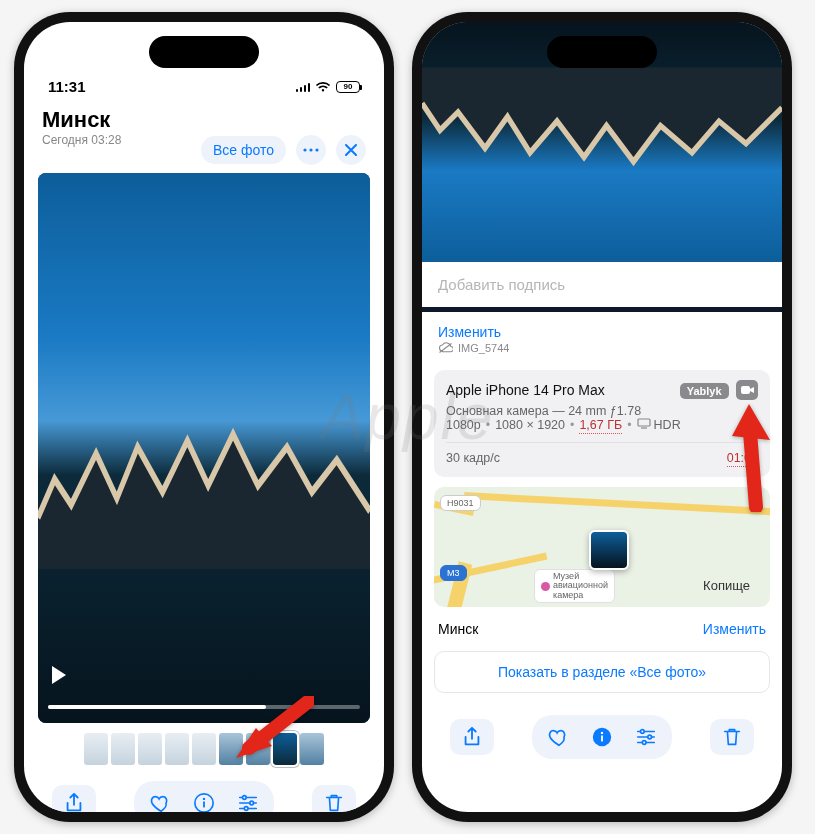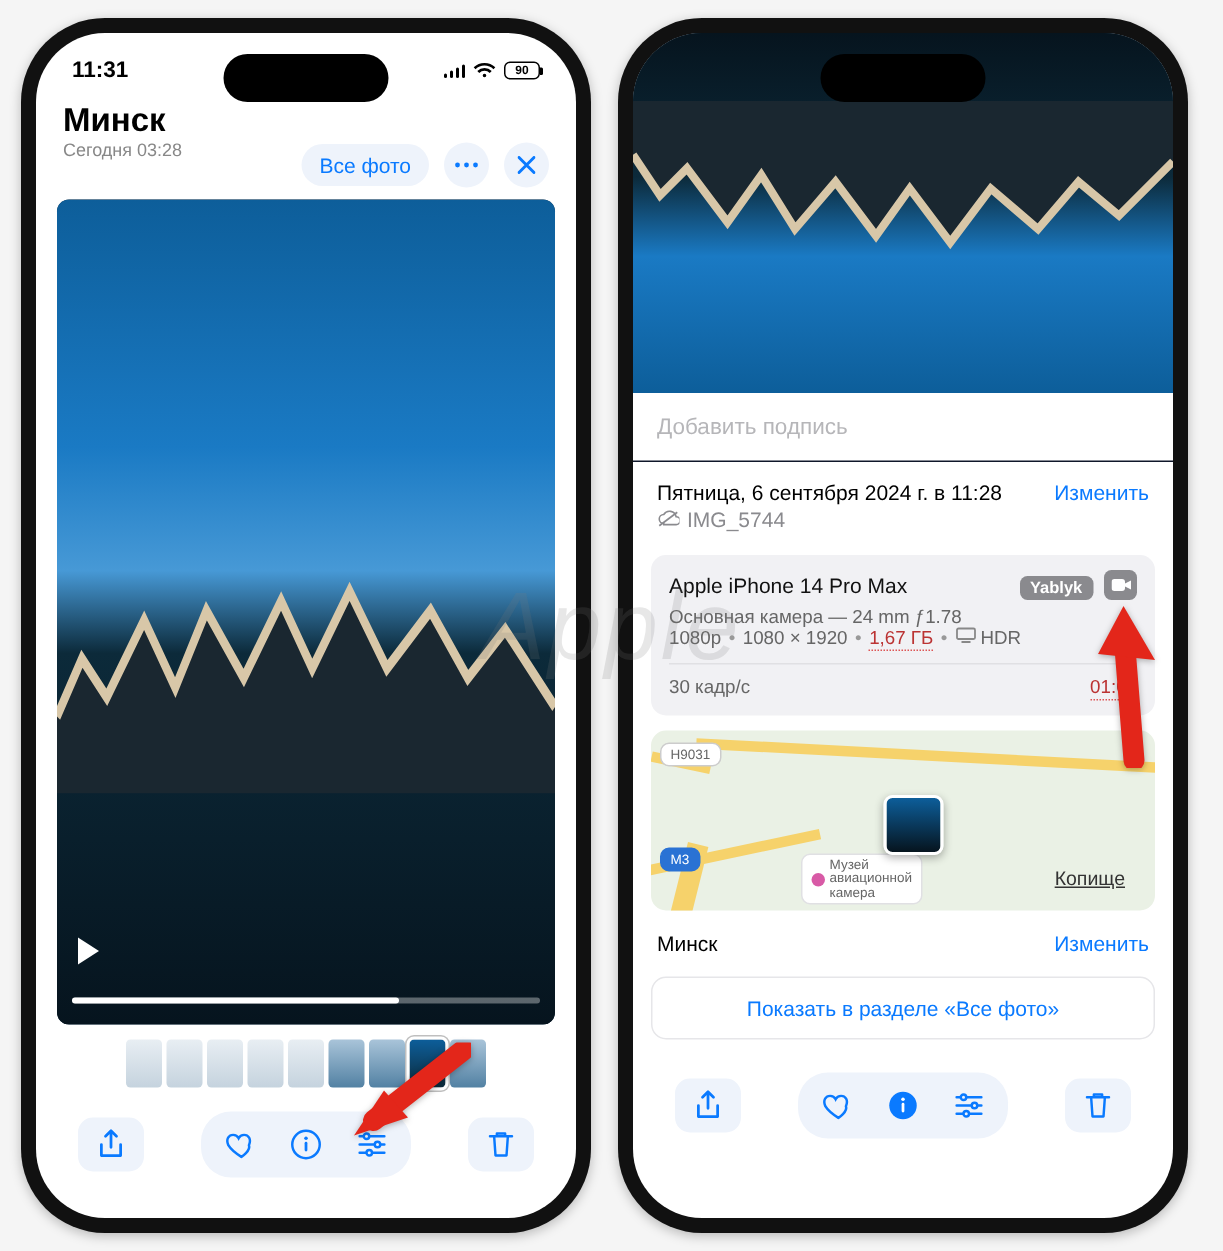--- a/index.html
+++ b/index.html
@@ -10,21 +10,21 @@
     width: 380px; height: 810px; background: #111; border-radius: 56px; position: relative;
     box-shadow: 0 2px 8px rgba(0,0,0,.25); padding: 10px;
   }
   .screen {
     width: 100%; height: 100%; background: #fff; border-radius: 46px; overflow: hidden; position: relative;
   }
   .island {
     position: absolute; top: 14px; left: 50%; transform: translateX(-50%);
     width: 110px; height: 32px; background: #000; border-radius: 20px; z-index: 50;
   }
-  .statusbar { display: flex; justify-content: space-between; align-items: center; padding: 16px 24px 0 24px; font-weight:600; font-size:15px;}
+  .statusbar { display: flex; justify-content: space-between; align-items: center; padding: 16px 24px 0 24px; font-weight:600; font-size:15px;margin-top:40px;}
   .status-right { display:flex; gap:5px; align-items:center; }
   .sig { display:flex; gap:1.5px; align-items:flex-end; height:11px;}
   .sig b { width:2.5px; background:#000; border-radius:1px;}
   .sig b:nth-child(1){height:3px}.sig b:nth-child(2){height:5px}.sig b:nth-child(3){height:7px}.sig b:nth-child(4){height:9px}
   .batt { border:1.5px solid #000; border-radius:4px; width:24px; height:12px; position:relative; font-size:8px; font-weight:700; display:flex; align-items:center; justify-content:center;}
   .batt::after{content:""; position:absolute; right:-3px; top:3px; width:2px; height:5px; background:#000; border-radius:0 1px 1px 0;}
   .header { display:flex; justify-content:space-between; align-items:flex-start; padding: 12px 18px 8px 18px;}
   .title { font-size:22px; font-weight:700; }
   .subtitle { font-size:12px; color:#888; }
   .hactions { display:flex; gap:10px; align-items:center;margin-top:28px; }
@@ -45,26 +45,26 @@
   .toolbar { display:flex; justify-content:space-between; align-items:center; padding:10px 28px 14px 28px;}
   .tgroup { display:flex; gap:0; background:#eef3fb; border-radius:20px; padding:4px;}
   .tb { width:44px; height:36px; display:flex; align-items:center; justify-content:center; color:#0a7aff;}
   .tb .ico{width:22px;height:22px;}
   .tb.sq { border-radius:10px; background:#eef3fb;}
   .tb.active .ico circle.bg{fill:#0a7aff;}
   
   .panel-img { height:240px; background:#0a2438; position:relative; }
   .panel-img .sky2{position:absolute;inset:0;background:linear-gradient(0deg,#0d5e9a 0%,#1a7ac4 38%,#0c2a3a 60%,#06141e 100%);}
   .panel-img .mtn2{position:absolute;bottom:36%;left:0;right:0;height:38%;transform:scaleY(-1);}
-  .caption { padding:14px 16px; color:#b6b6b9; font-size:15px; border-bottom:1px solid #0f172a;}
+  .caption { padding:14px 16px; color:#b6b6b9; font-size:15px; border-bottom:5px solid #0f172a;}
   .meta { padding:12px 16px 10px 16px; }
   .meta-row { display:flex; justify-content:space-between; align-items:center;}
   .meta-date { font-size:14px; font-weight:500;}
   .link { color:#0a7aff; font-size:14px; }
-  .fname { color:#8a8a8e; font-size:14px; display:flex; align-items:center; gap:5px; margin-top:2px;}
+  .fname { color:#8a8a8e; font-size:11px; display:flex; align-items:center; gap:5px; margin-top:2px;}
   .card { margin:6px 12px 10px 12px; background:#f1f1f4; border-radius:10px; padding:10px 12px; font-size:12.5px; color:#666;}
   .card-head { display:flex; justify-content:space-between; align-items:center; margin-bottom:4px;}
   .device { color:#111; font-size:14px;}
   .badge { background:#8a8a8e; color:#fff; border-radius:5px; padding:2px 7px; font-size:11px; font-weight:600;}
   .vbadge { width:22px; height:20px; border-radius:5px; background:#8a8a8e; display:inline-flex; align-items:center; justify-content:center; margin-left:4px;}
   .specs { display:flex; flex-wrap:wrap; gap:4px 0; }
   .specs span{white-space:nowrap;}
   .dot{color:#999; padding:0 5px;}
   .u-red{color:#b33; border-bottom:1.5px dotted #d55; padding-bottom:1px;}
   .fps-row{display:flex; justify-content:space-between; border-top:1px solid #e0e0e3; margin-top:8px; padding-top:8px;}
@@ -216,21 +216,20 @@
             <path d="M0 80 L20 50 L40 70 L70 30 L95 65 L120 25 L150 60 L180 20 L205 55 L235 15 L265 55 L300 25 L330 60 L360 35 L400 75 L400 120 L0 120 Z" fill="#1a2730"></path>
             <path d="M0 80 L20 50 L40 70 L70 30 L95 65 L120 25 L150 60 L180 20 L205 55 L235 15 L265 55 L300 25 L330 60 L360 35 L400 75" fill="none" stroke="#d8c7a8" stroke-width="6"></path>
           </svg>
         </div>
       </div>
 
       <div class="caption">Добавить подпись</div>
 
       <div class="meta">
         <div class="meta-row">
-          <span class="meta-date">Пятница, 6 сентября 2024 г. в 11:28</span>
           <span class="link">Изменить</span>
         </div>
         <div class="fname">
           <svg width="15" height="12" viewBox="0 0 20 14">
               <path d="M6 11a4 4 0 010-8 6 6 0 0111 2 3.5 3.5 0 010 7H6z" fill="none" stroke="#8a8a8e" stroke-width="1.4"></path>
               <path d="M2 13L18 1" stroke="#8a8a8e" stroke-width="1.5"></path>
             </svg>
           <span>IMG_5744</span>
         </div>
       </div>
@@ -278,21 +277,21 @@
         </div>
         <div class="poi" style="top:78px;left:6px;background:#2a72d4;color:#fff;border-color:#2a72d4;">
           <span>М3</span>
         </div>
         <div class="poi" style="top:82px;left:100px;white-space:pre-line;line-height:1.05;">
           <span style="width:9px;height:9px;background:#d85aa6;border-radius:50%;display:inline-block"></span>
           <span>Музей
 авиационной
 камера</span>
         </div>
-        <div style="position:absolute;right:20px;bottom:14px;font-size:13px;color:#333;text-decoration:underline;">Копище</div>
+        <div style="position:absolute;right:20px;bottom:14px;font-size:13px;color:#333;">Копище</div>
         <div class="map-thumb"></div>
       </div>
 
       <div class="map-labels">
         <span>Минск</span>
         <span class="link">Изменить</span>
       </div>
 
       <div class="showall">Показать в разделе «Все фото»</div>
 

